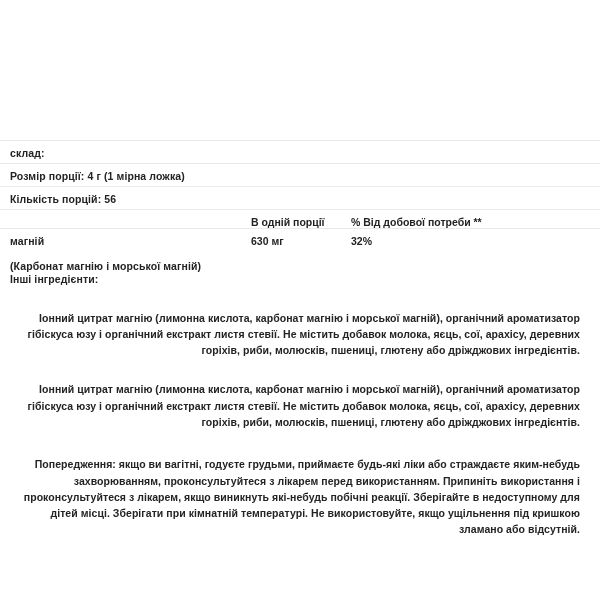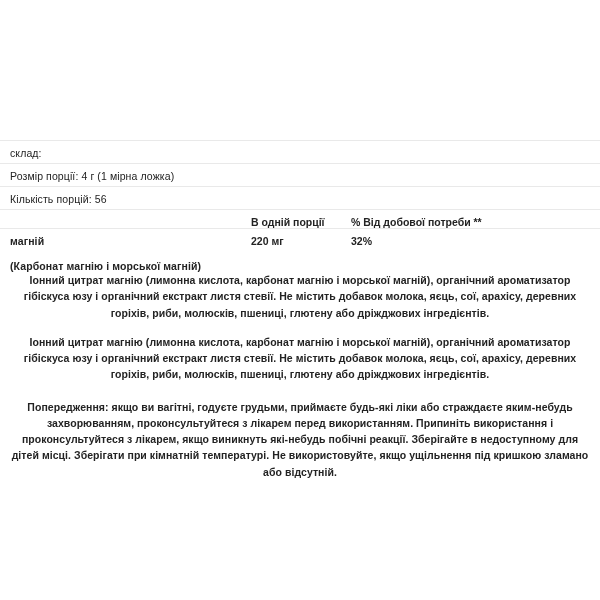--- a/index.html
+++ b/index.html
@@ -59,21 +59,21 @@
   .cell-dv {
     flex: 1 1 auto;
     font-size: 10.5px;
     font-weight: bold;
     line-height: 1.38;
     margin-left: 8px;
   }
 
   .row-full {
     font-size: 10.5px;
-    font-weight: normal;
+    font-weight: bold;
     line-height: 1.38;
     letter-spacing: 0.01em;
   }
 
   .row-compact   { height: 23px; }
   .row-header    { height: 19px; }
   .row-nutrient  { height: 31px; }
   .row-footnote  { height: 21px; }
 
   .colhead-spacer {
@@ -95,24 +95,24 @@
     font-weight: bold;
     line-height: 1.4;
     margin: 0;
     padding-top: 13px;
     letter-spacing: 0.01em;
   }
   .prose-para {
     font-size: 10.5px;
     font-weight: bold;
     line-height: 1.55;
-    margin: 0;
+    margin: 10px;
     padding-top: 13px;
     letter-spacing: 0.005em;
-    text-align: center;
+    text-align: right;
   }
   .prose-para.warning {
     padding-top: 16px;
   }
 </style>
 </head>
 <body>
 
 <div class="page">
 
@@ -136,26 +136,27 @@
       <div class="colhead-spacer"></div>
       <div class="cell-amount">В одній порції</div>
       <div class="cell-dv">% Від добової потреби **</div>
     </div>
 
     <div class="trow row-nutrient">
       <div class="cell-name">
         <span>магній</span>
         <span class="nutrient-line2">(Карбонат магнію і морської магній)</span>
       </div>
-      <div class="cell-amount">220 мг</div>
+      <div class="cell-amount">630 мг</div>
       <div class="cell-dv">32%</div>
     </div>
 
 
   </div>
 
   <div class="prose">
+    <p class="prose-heading">Інші інгредієнти:</p>
     <p class="prose-para">Іонний цитрат магнію (лимонна кислота, карбонат магнію і морської магній), органічний ароматизатор гібіскуса юзу і органічний екстракт листя стевії. Не містить добавок молока, яєць, сої, арахісу, деревних горіхів, риби, молюсків, пшениці, глютену або дріжджових інгредієнтів.</p>
     <p class="prose-para">Іонний цитрат магнію (лимонна кислота, карбонат магнію і морської магній), органічний ароматизатор гібіскуса юзу і органічний екстракт листя стевії. Не містить добавок молока, яєць, сої, арахісу, деревних горіхів, риби, молюсків, пшениці, глютену або дріжджових інгредієнтів.</p>
     <p class="prose-para warning">Попередження: якщо ви вагітні, годуєте грудьми, приймаєте будь-які ліки або страждаєте яким-небудь захворюванням, проконсультуйтеся з лікарем перед використанням. Припиніть використання і проконсультуйтеся з лікарем, якщо виникнуть які-небудь побічні реакції. Зберігайте в недоступному для дітей місці. Зберігати при кімнатній температурі. Не використовуйте, якщо ущільнення під кришкою зламано або відсутній.</p>
   </div>
 
 </div>
 
 </body></html>

